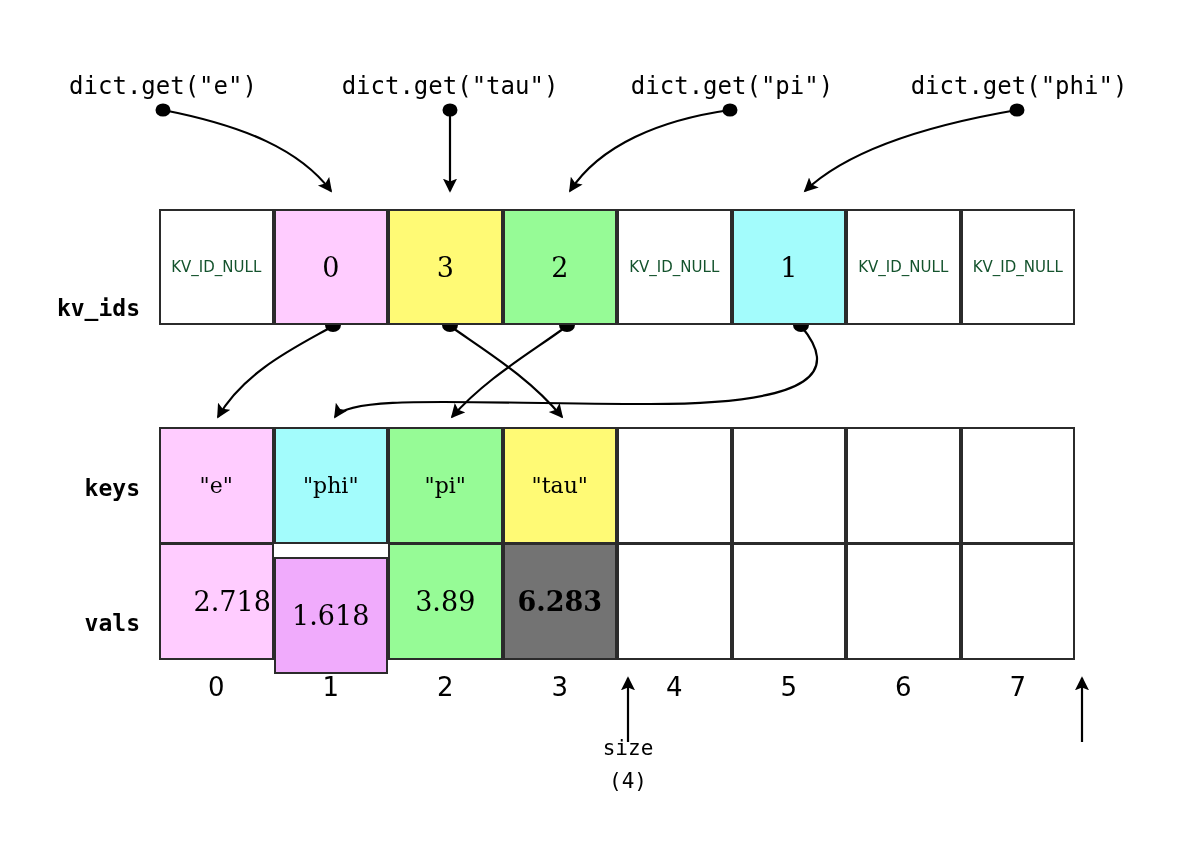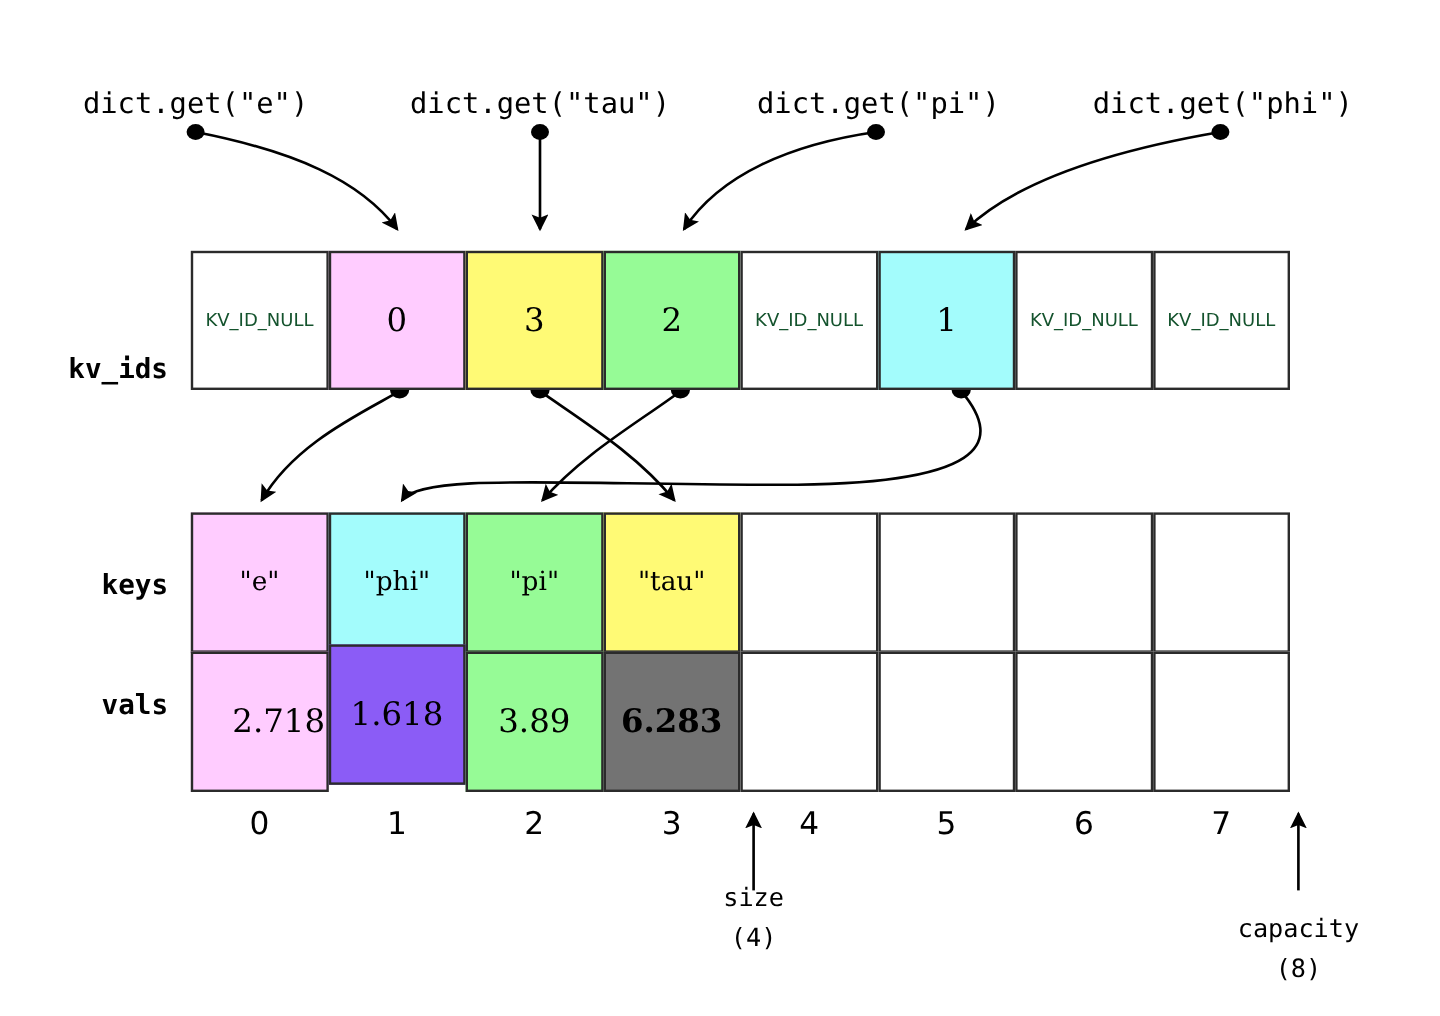--- a/index.html
+++ b/index.html
@@ -115,21 +115,21 @@
     </g>
   </svg>
 
   <div class="call-label" style="left:163px;top:72px;">dict.get("e")</div>
   <div class="call-label" style="left:450px;top:72px;">dict.get("tau")</div>
   <div class="call-label" style="left:732px;top:72px;">dict.get("pi")</div>
   <div class="call-label" style="left:1019px;top:72px;">dict.get("phi")</div>
 
   <div class="row-label" style="left:140px;top:266px;margin-top:42px;">kv_ids</div>
   <div class="row-label" style="left:140px;top:488px;">keys</div>
-  <div class="row-label" style="left:140px;top:588px;">vals</div>
+  <div class="row-label" style="left:140px;top:623px;">vals</div>
 
   <div id="row-kv_ids">
       <div class="cell" style="left: 159px; top: 209px; width: 114.5px; height: 116px; background: rgb(255, 255, 255);">
         <span class="null">KV_ID_NULL</span>
       </div>
       <div class="cell" style="left: 273.5px; top: 209px; width: 114.5px; height: 116px; background: rgb(255, 204, 255);">
         <span class="val">0</span>
       </div>
       <div class="cell" style="left: 388px; top: 209px; width: 114.5px; height: 116px; background: rgb(255, 250, 117);">
         <span class="val">3</span>
@@ -173,21 +173,21 @@
         <span class="key"></span>
       </div>
       <div class="cell" style="left: 960.5px; top: 427px; width: 114.5px; height: 117px; background: rgb(255, 255, 255);">
         <span class="key"></span>
       </div>
     </div>
   <div id="row-vals">
       <div class="cell" style="left: 159px; top: 543px; width: 114.5px; height: 117px; background: rgb(255, 204, 255); padding-left: 32px;">
         <span class="val">2.718</span>
       </div>
-      <div class="cell" style="left: 273.5px; top: 537px; width: 114.5px; height: 117px; background: #8b5cf6;">
+      <div class="cell" style="left: 273.5px; top: 557px; width: 114.5px; height: 117px; background: #f0abfc;">
         <span class="val">1.618</span>
       </div>
       <div class="cell" style="left: 388px; top: 543px; width: 114.5px; height: 117px; background: rgb(150, 251, 150);">
         <span class="val">3.89</span>
       </div>
       <div class="cell" style="left: 502.5px; top: 543px; width: 114.5px; height: 117px; background: #737373; font-weight: bold;">
         <span class="val">6.283</span>
       </div>
       <div class="cell" style="left: 617px; top: 543px; width: 114.5px; height: 117px; background: rgb(255, 255, 255);">
         <span class="val"></span>
@@ -211,18 +211,14 @@
       <div class="index-num" style="left: 674.25px; top: 672px;">4</div>
       <div class="index-num" style="left: 788.75px; top: 672px;">5</div>
       <div class="index-num" style="left: 903.25px; top: 672px;">6</div>
       <div class="index-num" style="left: 1017.75px; top: 672px;">7</div>
     </div>
 
   <div class="annot" style="left:628px;top:732px;">
     <div>size</div>
     <div>(4)</div>
   </div>
-  <div class="annot" style="left:1082px;top:758px;">
-    <div>capacity</div>
-    <div>(8)</div>
-  </div>
 
 </div>
 
 </body></html>

